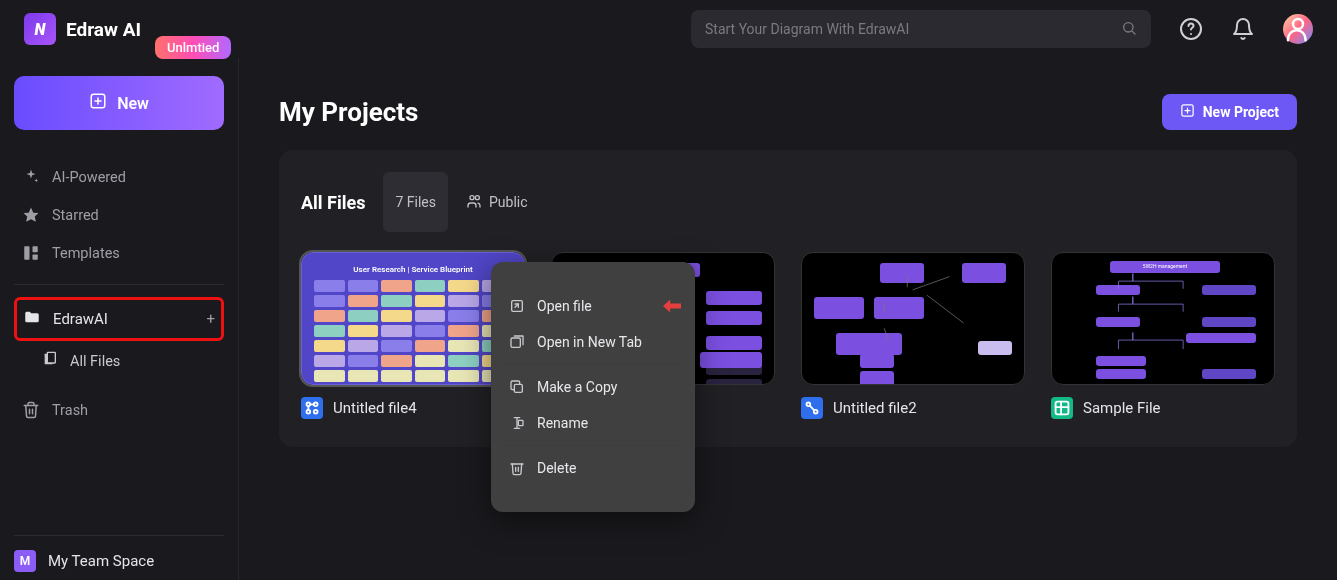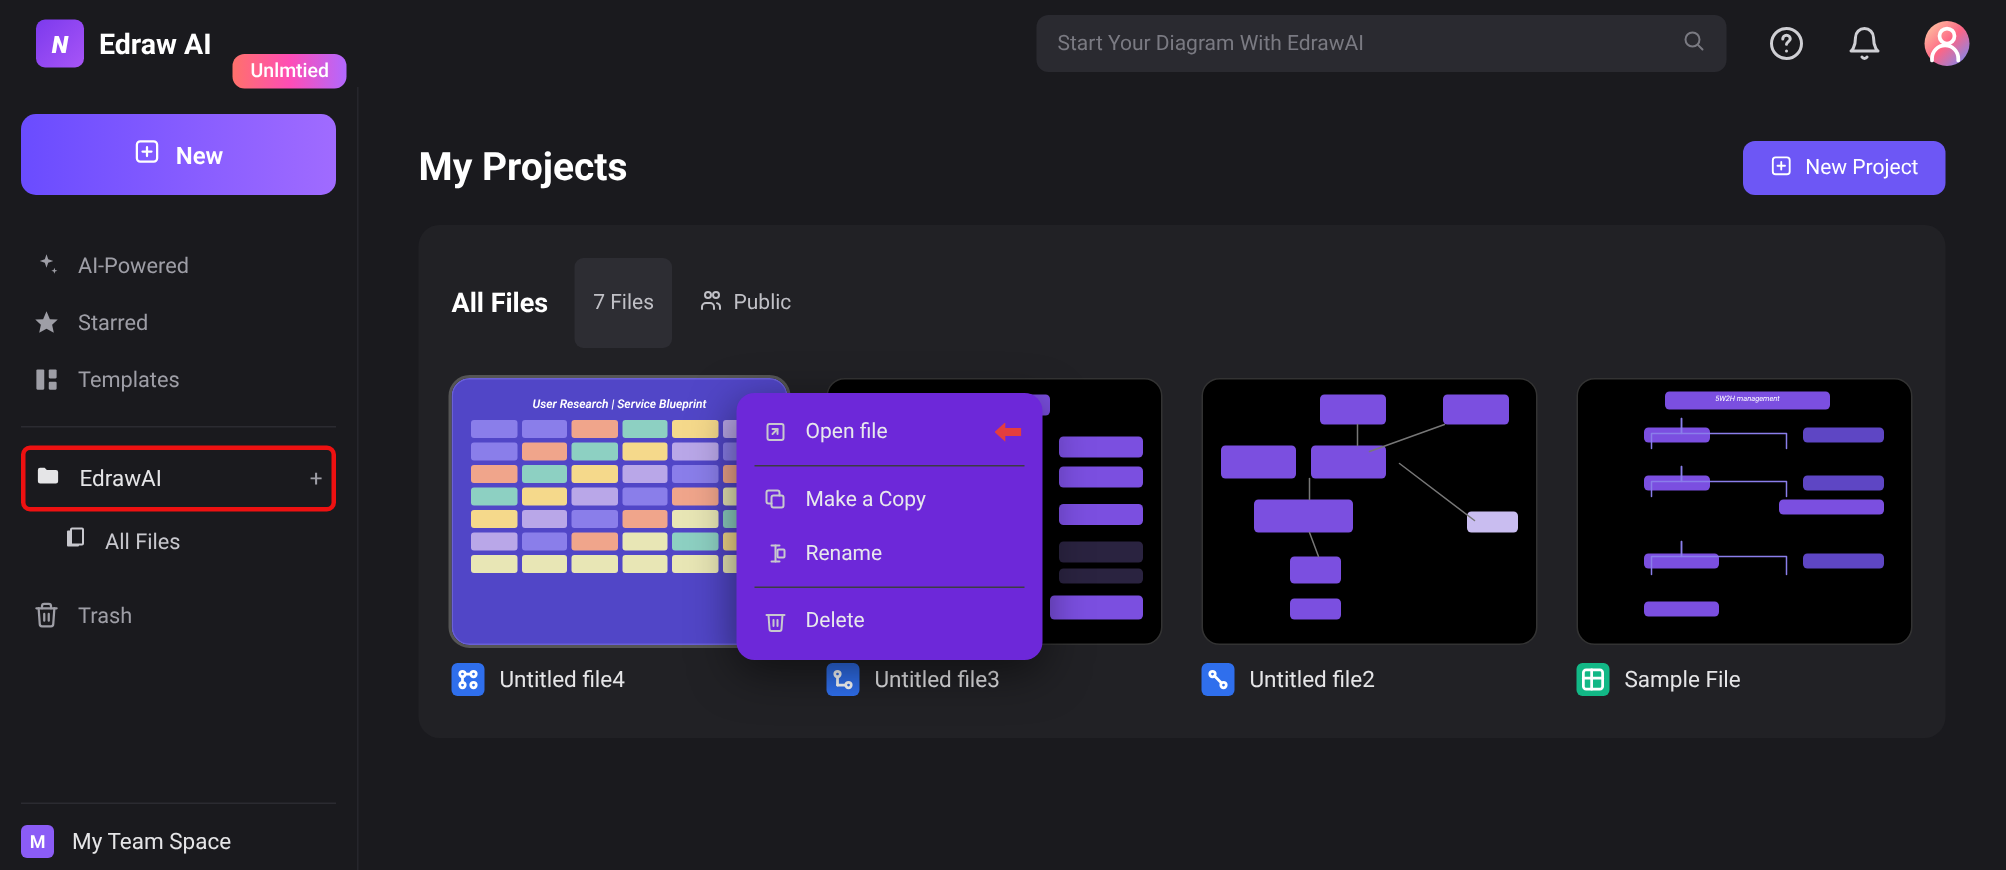--- a/index.html
+++ b/index.html
@@ -26,51 +26,51 @@
 .nav-projects { border:3px solid #e11; border-radius:6px; padding:8px 6px; display:flex; align-items:center; gap:12px; color:#e5e5e7; font-size:15px; }
 .nav-projects .plus { margin-left:auto; color:#9e9ea6; }
 .nav-sub { display:flex; align-items:center; gap:12px; padding:10px 8px 10px 28px; color:#c8c8ce; font-size:14.5px; cursor:pointer; }
 .sidebar-footer { margin-top:auto; border-top:1px solid #2b2b31; padding-top:14px; display:flex; align-items:center; gap:12px; font-size:15px; color:#e5e5e7; }
 .team-badge { width:22px; height:22px; border-radius:4px; background:#8b5cf6; display:flex; align-items:center; justify-content:center; font-size:12px; color:#fff; font-weight:600; }
 
 
 .main { flex:1; padding:36px 40px; }
 .main-header { display:flex; align-items:center; margin-bottom:20px; }
 .page-title { font-size:26px; font-weight:700; color:#fff; }
-.new-proj-btn { margin-left:auto; height:36px; padding:12px 18px; border-radius:8px; background:#6d57f5; color:#fff; font-size:14px; font-weight:400; display:flex; align-items:center; gap:8px; border:none; cursor:pointer; }
+.new-proj-btn { margin-left:auto; height:36px; padding:12px 18px; border-radius:8px; background:#6d57f5; color:#fff; font-size:14px; font-weight:700; display:flex; align-items:center; gap:8px; border:none; cursor:pointer; }
 
 .panel { background:#212125; border-radius:14px; padding:22px 22px 28px; }
 .tabs { display:flex; align-items:center; gap:18px; margin-bottom:20px; }
 .tab-active { font-size:18px; font-weight:700; color:#fff; }
 .tab-count { font-size:14px; color:#c0c0c6; background:#2d2d33; padding:22px 12px; border-radius:6px; }
 .tab-item { display:flex; align-items:center; gap:7px; font-size:14px; color:#c0c0c6; cursor:pointer; }
 
 .cards { display:flex; gap:26px; position:relative; }
 .card { width:224px; cursor:pointer; }
-.thumb { width:224px; height:178px; border-radius:12px; background:#000; border:1px solid #333; overflow:hidden; position:relative;font-style:italic; }
+.thumb { width:224px; height:133px; border-radius:12px; background:#000; border:1px solid #333; overflow:hidden; position:relative; }
 .thumb.t1 { background:#5146c7; border:1px solid #6a60d8; }
 .card.sel .thumb { outline:2px solid #555; }
 .file-row { display:flex; align-items:center; gap:10px; margin-top:12px; }
 .file-icon { width:22px; height:22px; border-radius:4px; background:#2f6fed; display:flex; align-items:center; justify-content:center; }
 .file-icon.green { background:#12b886; }
 .file-name { font-size:15px; color:#e5e5e7; }
 
 
 .t1-inner { padding:12px 6px; }
 .t1-title { font-size:8px; color:#fff; text-align:center; margin-bottom:6px; font-weight:600; }
 .t1-grid { display:grid; grid-template-columns:repeat(6,1fr); gap:3px; padding:0 6px; }
 .t1-cell { height:12px; border-radius:2px; }
 .c-a{background:#8a7eea;} .c-b{background:#f0a58b;} .c-c{background:#8dd0c2;} .c-d{background:#f5d98b;} .c-e{background:#b9a7e8;} .c-f{background:#e8e6b5;}
 
 .t2-inner,.t3-inner,.t4-inner { position:absolute; inset:8px; }
 .box-purple { position:absolute; background:#7b4fe0; border-radius:3px; font-size:5px; color:#fff; padding:2px; }
 .box-dark { position:absolute; background:#2a2340; border-radius:3px; }
 
 
-.ctx-menu { position:absolute; top:10px; left:190px; width:204px; background:#6d28d9; border-radius:12px; padding:8px 0; z-index:10; box-shadow:0 8px 30px rgba(0,0,0,.5); }
+.ctx-menu { position:absolute; top:10px; left:190px; width:204px; background:#404040; border-radius:12px; padding:26px 0; z-index:10; box-shadow:0 8px 30px rgba(0,0,0,.5); }
 .ctx-dots { position:absolute; top:12px; right:8px; color:#fff; font-size:14px; letter-spacing:2px; }
 .ctx-item { display:flex; align-items:center; gap:12px; padding:10px 18px; color:#e8e8ec; font-size:14px; cursor:pointer; position:relative; }
 .ctx-item .ic { width:16px; display:flex; align-items:center; justify-content:center; color:#c8c8ce; }
 .ctx-sep { height:1px; background:#3c3c43; margin:4px 12px; }
 .ctx-arrow { position:absolute; right:14px; width:18px; height:13px; background:#e53e3e; clip-path:polygon(40% 0,40% 30%,100% 30%,100% 70%,40% 70%,40% 100%,0 50%); }
 
 svg { width:100%; height:100%; stroke:currentColor; fill:none; stroke-width:2; stroke-linecap:round; stroke-linejoin:round; }
 </style>
 </head>
 <body>
@@ -287,20 +287,29 @@
           <div class="ctx-item">
             <span class="ic">
                 <svg viewBox="0 0 24 24">
                   <rect x="4" y="4" width="16" height="16" rx="2"></rect>
                   <polyline points="9 14 14 9"></polyline>
                   <polyline points="9 9 14 9 14 14"></polyline>
                 </svg>
               </span>
             <span>Open file</span>
             <div class="ctx-arrow"></div>
+          </div>
+          <div class="ctx-item">
+            <span class="ic">
+                <svg viewBox="0 0 24 24">
+                  <rect x="3" y="6" width="14" height="14" rx="2"></rect>
+                  <path d="M8 3h13v13"></path>
+                </svg>
+              </span>
+            <span>Open in New Tab</span>
           </div>
           <div class="ctx-sep"></div>
           <div class="ctx-item">
             <span class="ic">
                 <svg viewBox="0 0 24 24">
                   <rect x="8" y="8" width="12" height="12" rx="2"></rect>
                   <path d="M16 8V5a2 2 0 00-2-2H5a2 2 0 00-2 2v9a2 2 0 002 2h3"></path>
                 </svg>
               </span>
             <span>Make a Copy</span>

